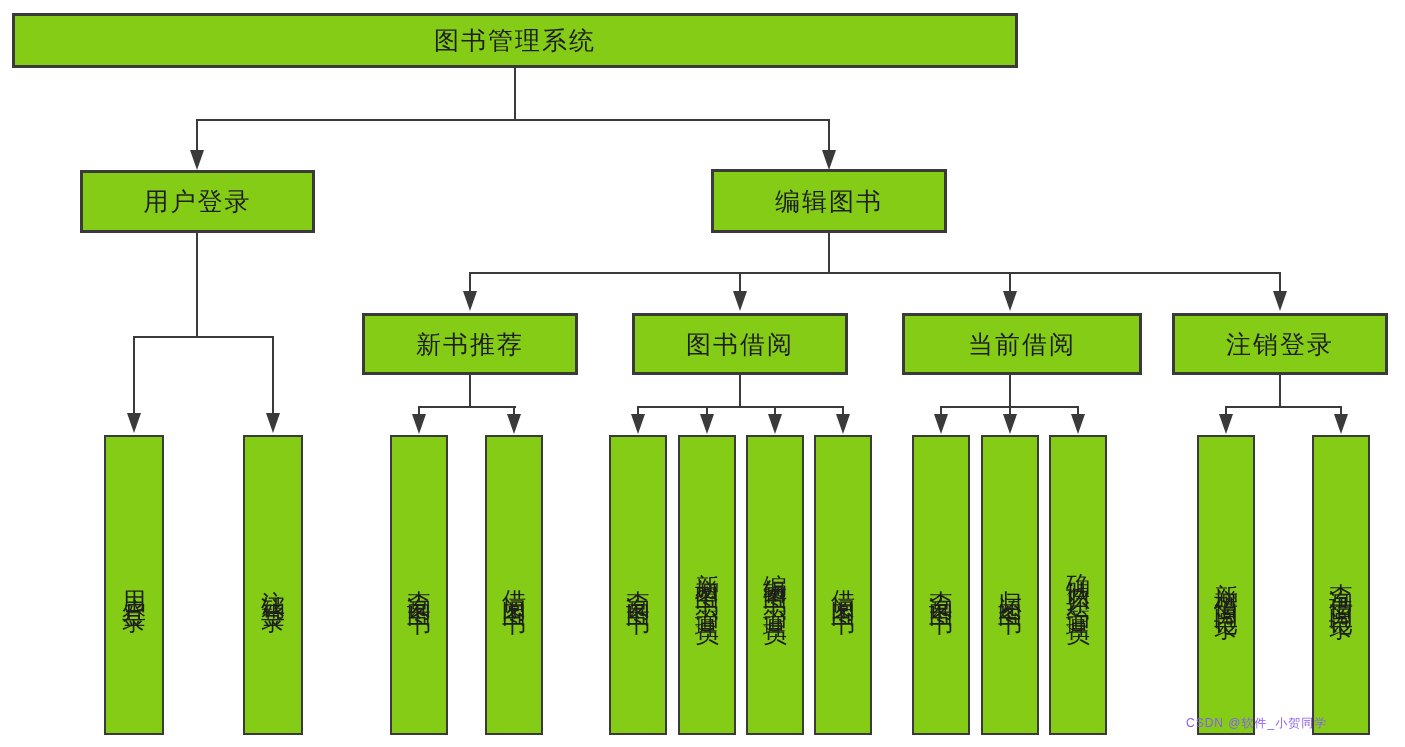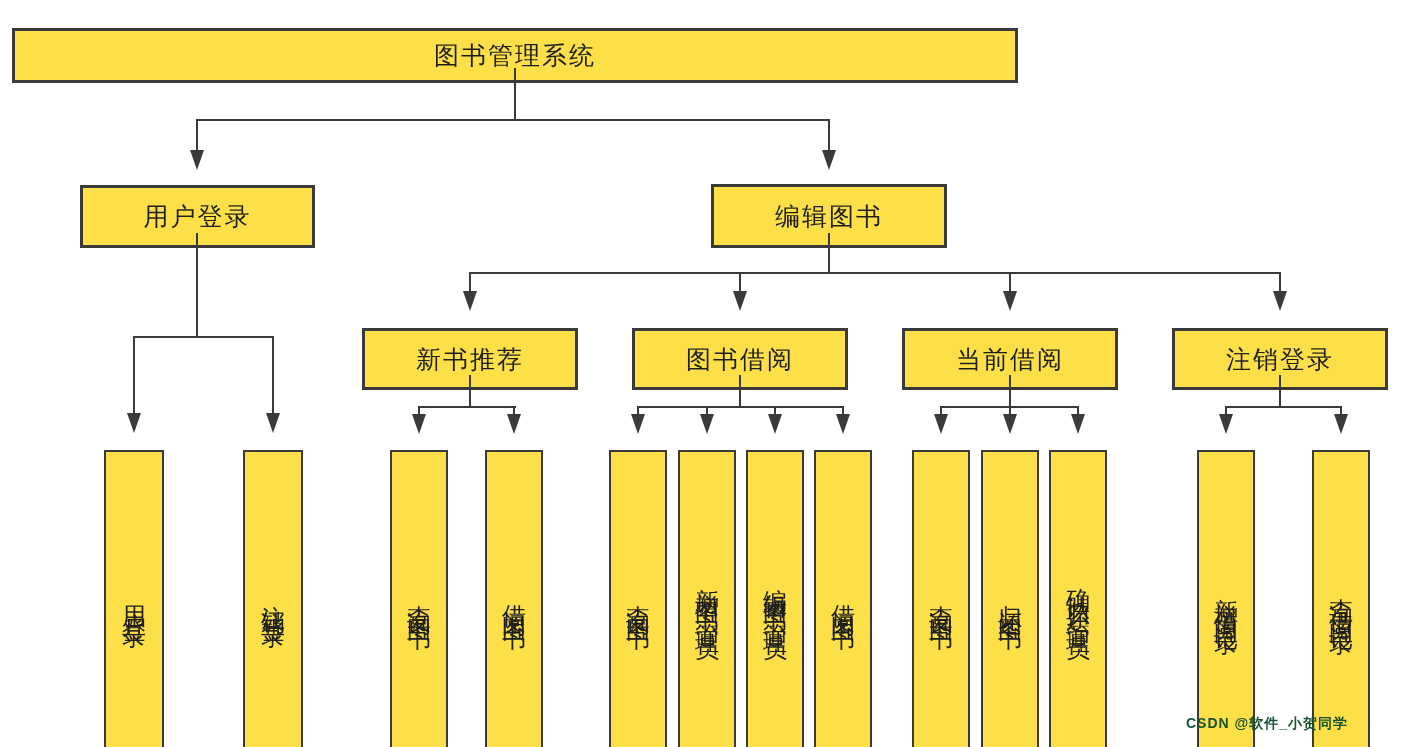--- a/index.html
+++ b/index.html
@@ -9,28 +9,27 @@
     height: 747px;
     background: #ffffff;
     overflow: hidden;
     font-family: "Liberation Sans", sans-serif;
     --line: #3a3a3a;
     --ink: #1e1e1e;
   }
   .box {
     position: absolute;
     box-sizing: border-box;
-    background: #fde047;
+    background: #84cc16;
     border: 3px solid var(--line);
     display: flex;
     align-items: center;
     justify-content: center;
     color: var(--ink);
     text-align: center;
-    margin-top: 15px;
   }
   .box.h { font-size: 25px; letter-spacing: 2px; white-space: nowrap; }
   .box.leaf {
     border-width: 2px;
     writing-mode: vertical-rl;
     text-orientation: mixed;
     font-size: 24px;
     letter-spacing: 7px;
     line-height: 1;
   }
@@ -40,25 +39,24 @@
     position: absolute;
     width: 0; height: 0;
     border-left: 7px solid transparent;
     border-right: 7px solid transparent;
     border-top: 20px solid var(--line);
   }
   #watermark {
     position: absolute;
     left: 1186px;
     top: 715px;
-    font-size: 14px;
+    font-size: 12px;
     letter-spacing: 1px;
-    color: #14532d;
+    color: #8b5cf6;
     white-space: nowrap;
-    font-weight: bold;
   }
 </style>
 </head>
 <body>
 
 <div id="canvas">
 
   <div class="box h" style="left:12px; top:13px; width:1006px; height:55px;">图书管理系统</div>
 
   <div class="vl" style="left:514px; top:68px; height:53px;"></div>
@@ -84,21 +82,21 @@
   <div class="ah" style="left:463px; top:291px;"></div>
   <div class="vl" style="left:739px; top:274px; height:18px;"></div>
   <div class="ah" style="left:733px; top:291px;"></div>
   <div class="vl" style="left:1009px; top:274px; height:18px;"></div>
   <div class="ah" style="left:1003px; top:291px;"></div>
   <div class="vl" style="left:1279px; top:274px; height:18px;"></div>
   <div class="ah" style="left:1273px; top:291px;"></div>
 
   <div class="box h" style="left:632px; top:313px; width:216px; height:62px;">图书借阅</div>
   <div class="box h" style="left:362px; top:313px; width:216px; height:62px;">新书推荐</div>
-  <div class="box h" style="left:902px; top:313px; width:216px; height:62px;">当前借阅</div>
+  <div class="box h" style="left:902px; top:313px; width:240px; height:62px;">当前借阅</div>
   <div class="box h" style="left:1172px; top:313px; width:216px; height:62px;">注销登录</div>
 
   <div class="vl" style="left:469px; top:375px; height:33px;"></div>
   <div class="hl" style="left:418px; top:406px; width:98px;"></div>
   <div class="vl" style="left:418px; top:408px; height:7px;"></div>
   <div class="ah" style="left:412px; top:414px;"></div>
   <div class="vl" style="left:513px; top:408px; height:7px;"></div>
   <div class="ah" style="left:507px; top:414px;"></div>
 
   <div class="vl" style="left:739px; top:375px; height:33px;"></div>

